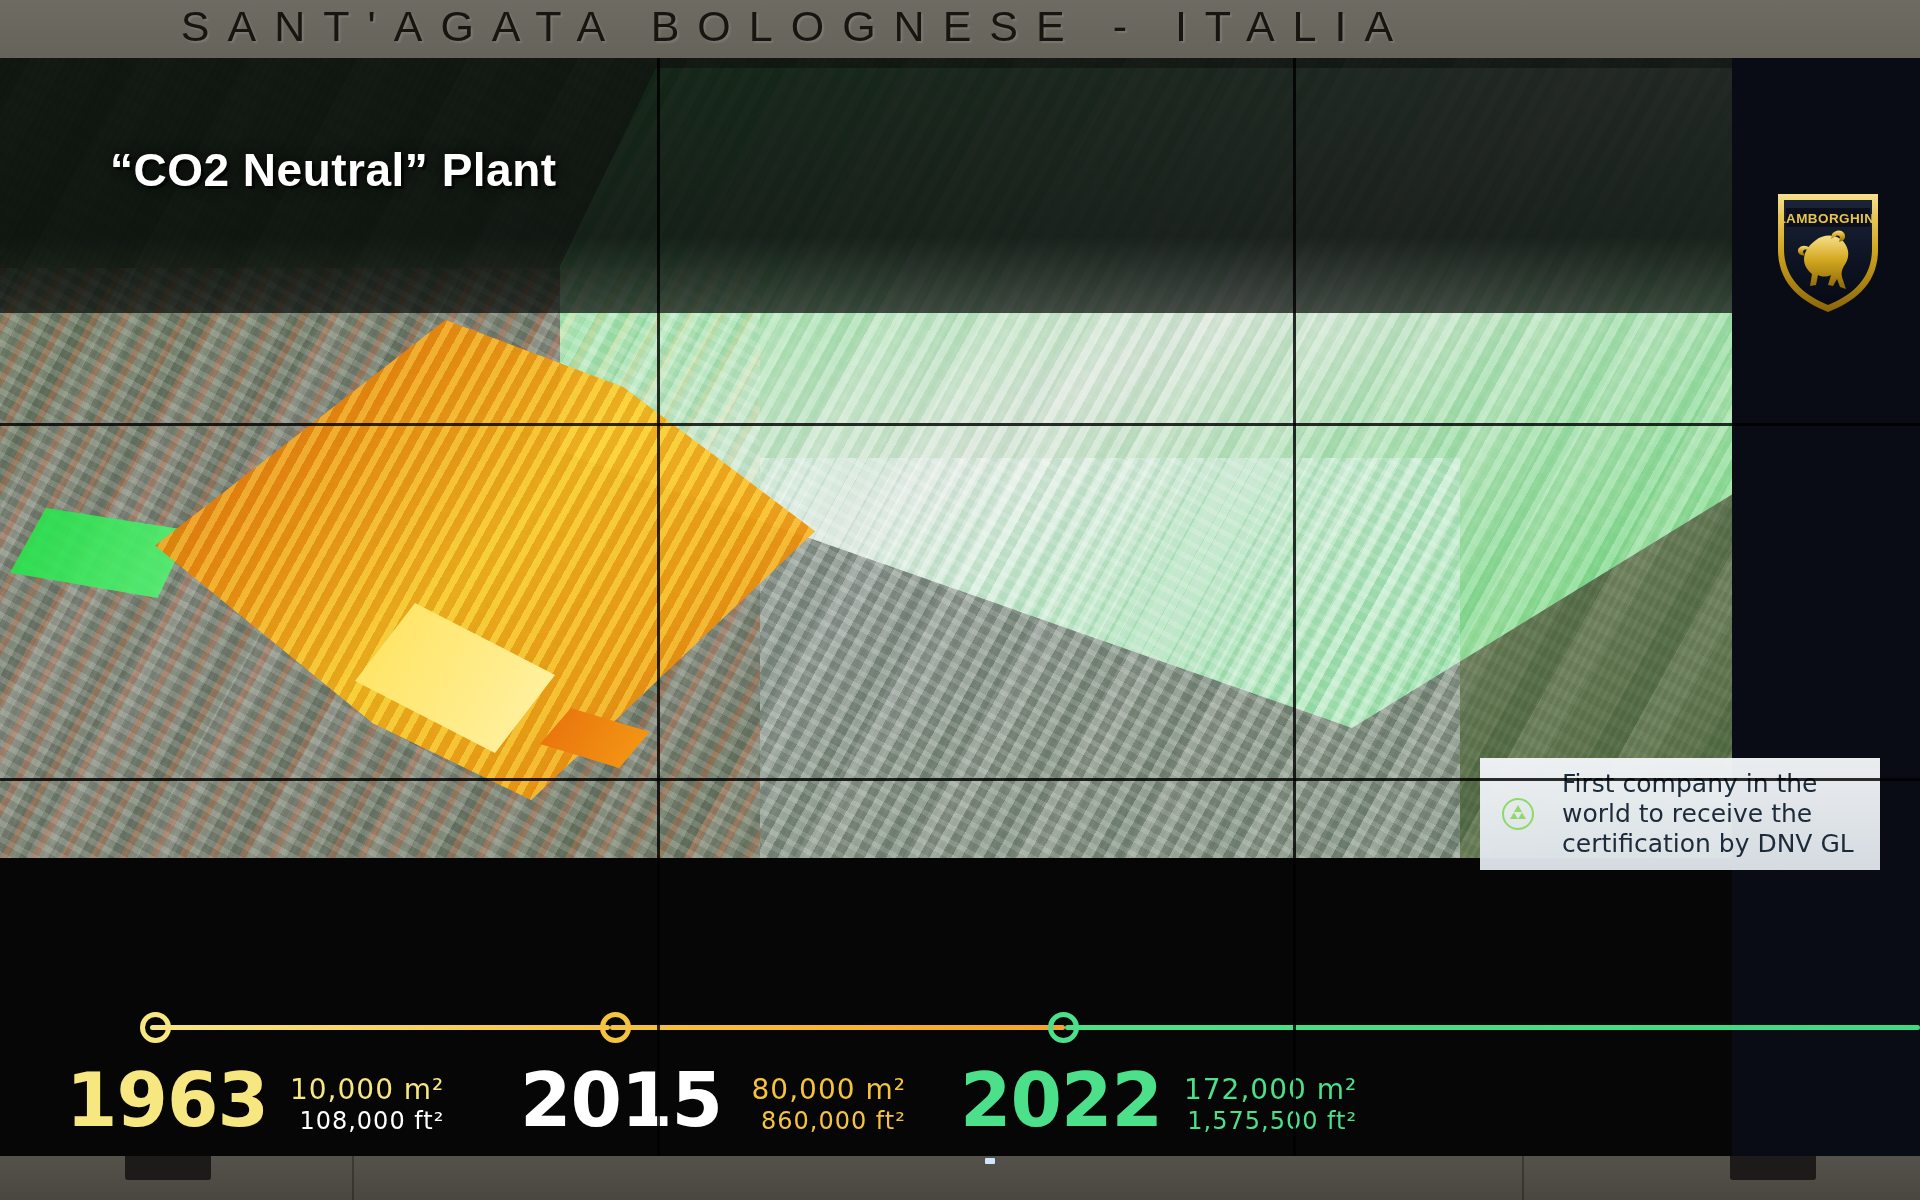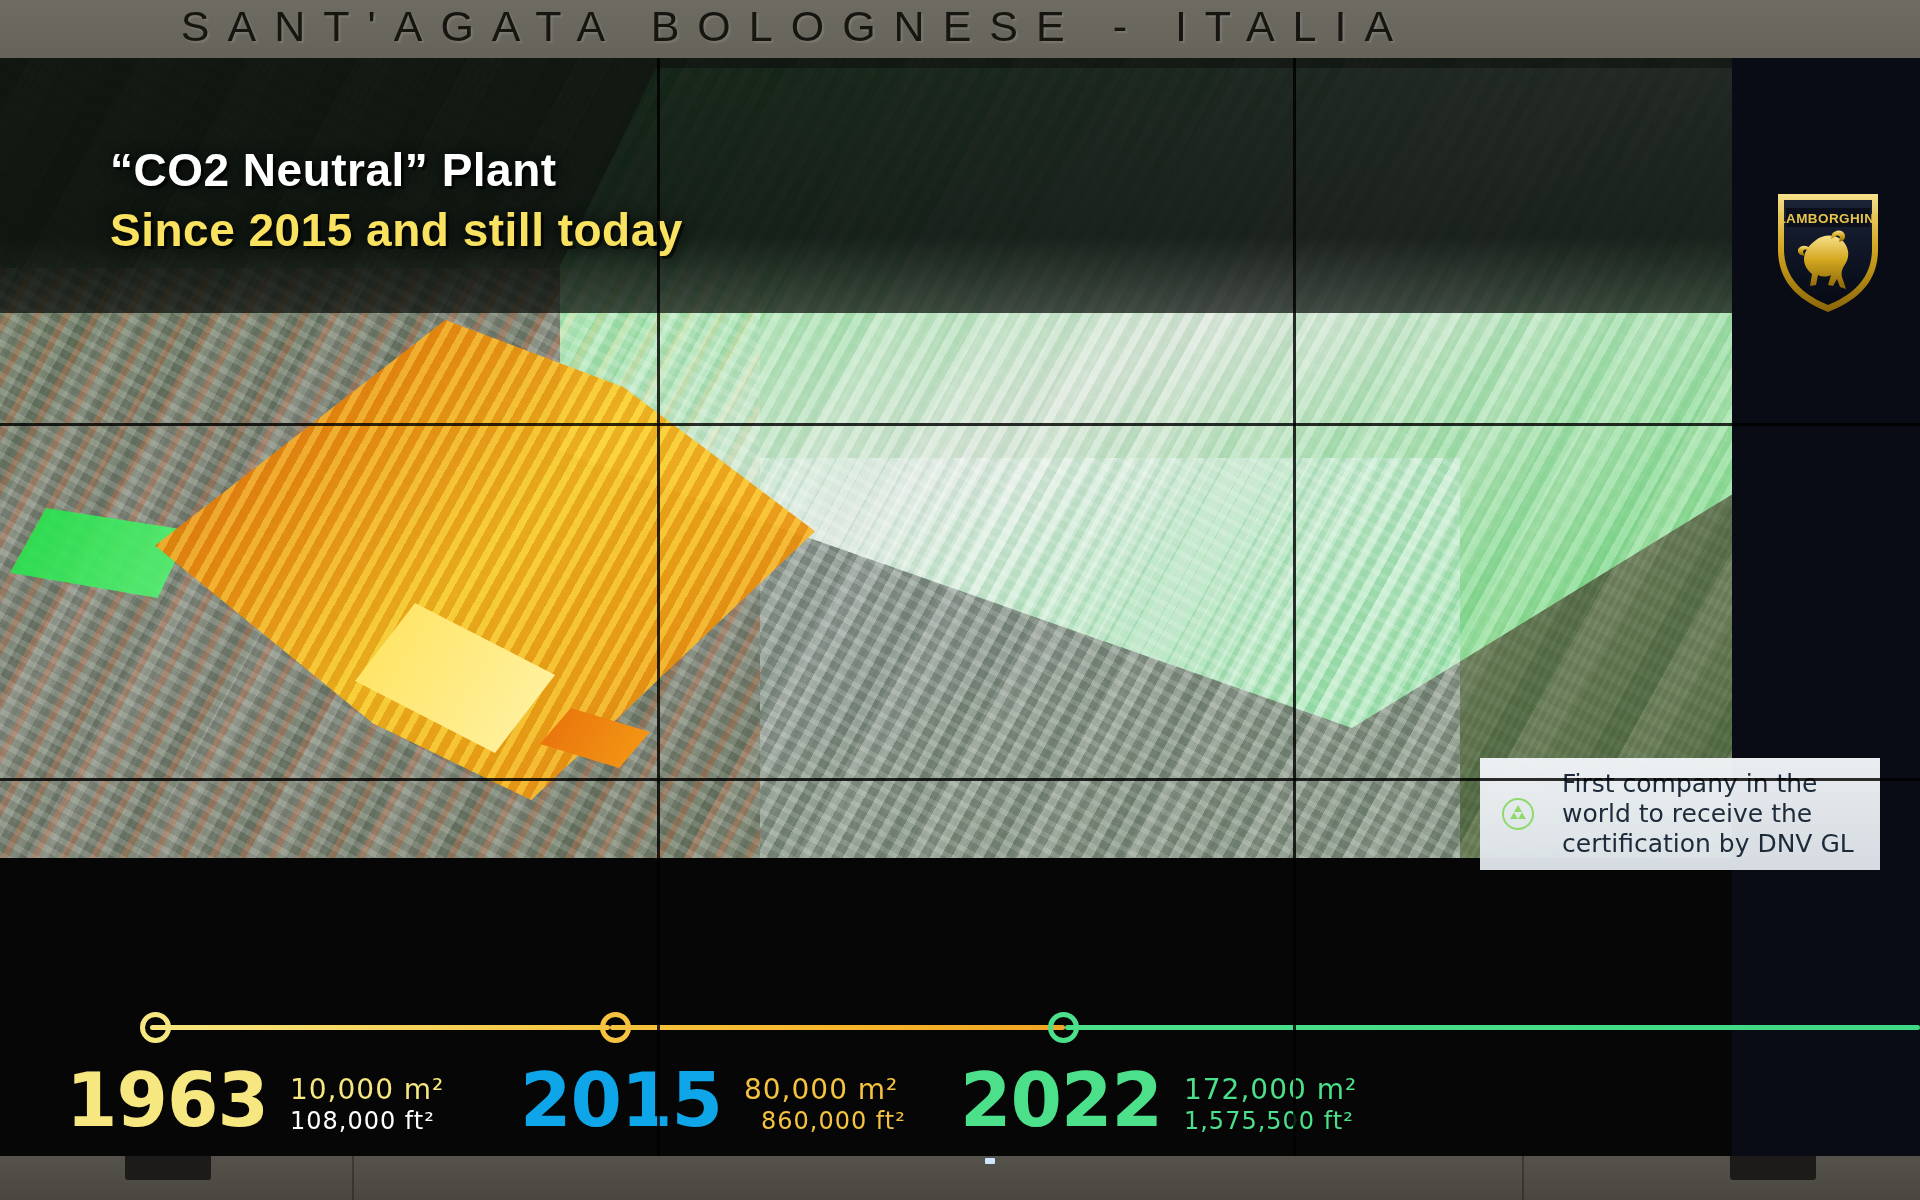--- a/index.html
+++ b/index.html
@@ -89,21 +89,21 @@
     display:flex;align-items:center;padding:0 0 0 18px;box-sizing:border-box;}
   .callout .recy{width:40px;flex:0 0 40px;display:flex;align-items:center;justify-content:center;}
   .callout .ctext{margin-left:24px;color:#1d2a3a;font-size:25px;line-height:30px;
     font-family:"DejaVu Sans",sans-serif;font-weight:400;letter-spacing:0px;}
 
   
   .tl{position:absolute;left:0;top:940px;width:1920px;height:60px;}
   .tl-line{position:absolute;height:5px;top:27px;border-radius:3px;}
   .tl-node{position:absolute;top:14px;width:31px;height:31px;border-radius:50%;
     border:5px solid #fff;background:transparent;box-sizing:border-box;}
-  .tl-items{position:absolute;left:0;top:1005px;width:1920px;height:110px;}
+  .tl-items{position:absolute;left:0;top:1005px;width:1920px;height:110px;text-align:right;}
   .tl-item{position:absolute;display:flex;align-items:flex-start;}
   .tl-year{font-size:74px;font-weight:bold;line-height:74px;letter-spacing:-1px;
     font-family:"DejaVu Sans",sans-serif;}
   .tl-areas{margin-left:22px;margin-top:10px;font-family:"DejaVu Sans",sans-serif;}
   .tl-a1{font-size:28px;line-height:33px;letter-spacing:1px;}
   .tl-a2{font-size:24px;line-height:30px;letter-spacing:1px;}
 
   
   .bez-v{position:absolute;top:0;width:3px;height:1098px;background:rgba(0,0,0,.82);z-index:40;}
   .bez-h{position:absolute;left:0;width:1920px;height:3px;background:rgba(0,0,0,.82);z-index:40;}
@@ -144,21 +144,20 @@
       <div class="zone-small-orange"></div>
 
       <div class="sat-dark-top"></div>
     </div>
 
     <div class="screen-dark-right"></div>
     <div class="screen-dark-bottom"></div>
 
     <div class="title-block">
       <div class="t1">“CO2 Neutral” Plant</div>
-      <div class="t2">Since 2015 and still today</div>
     </div>
 
     <div class="logo-wrap">
       <svg width="112" height="128" viewBox="0 0 112 128">
         <defs>
           <linearGradient id="gold" x1="0" y1="0" x2="0" y2="1">
             <stop offset="0%" stop-color="#f6e08a"></stop>
               <stop offset="45%" stop-color="#d4a820"></stop>
             <stop offset="100%" stop-color="#8a6508"></stop>
           </linearGradient>
@@ -204,21 +203,21 @@
     <div class="tl-items">
       <div class="tl-item" style="left:66px;">
         <span class="tl-year" style="color:#f7e780;">1963</span>
         <span class="tl-areas">
           <div class="tl-a1" style="color:#f7e780;">10,000 m²</div>
           <div class="tl-a2" style="color:#ffffff;">108,000 ft²</div>
         </span>
       </div>
 
       <div class="tl-item" style="left:520px;">
-        <span class="tl-year" style="color:#0ea5e9;">2015</span>
+        <span class="tl-year" style="color:#ffffff;">2015</span>
         <span class="tl-areas">
           <div class="tl-a1" style="color:#f5c33f;">80,000 m²</div>
           <div class="tl-a2" style="color:#f5c33f;margin-left:17px;">860,000 ft²</div>
         </span>
       </div>
 
       <div class="tl-item" style="left:960px;">
         <span class="tl-year" style="color:#4ce08a;">2022</span>
         <span class="tl-areas">
           <div class="tl-a1" style="color:#4ce08a;">172,000 m²</div>

